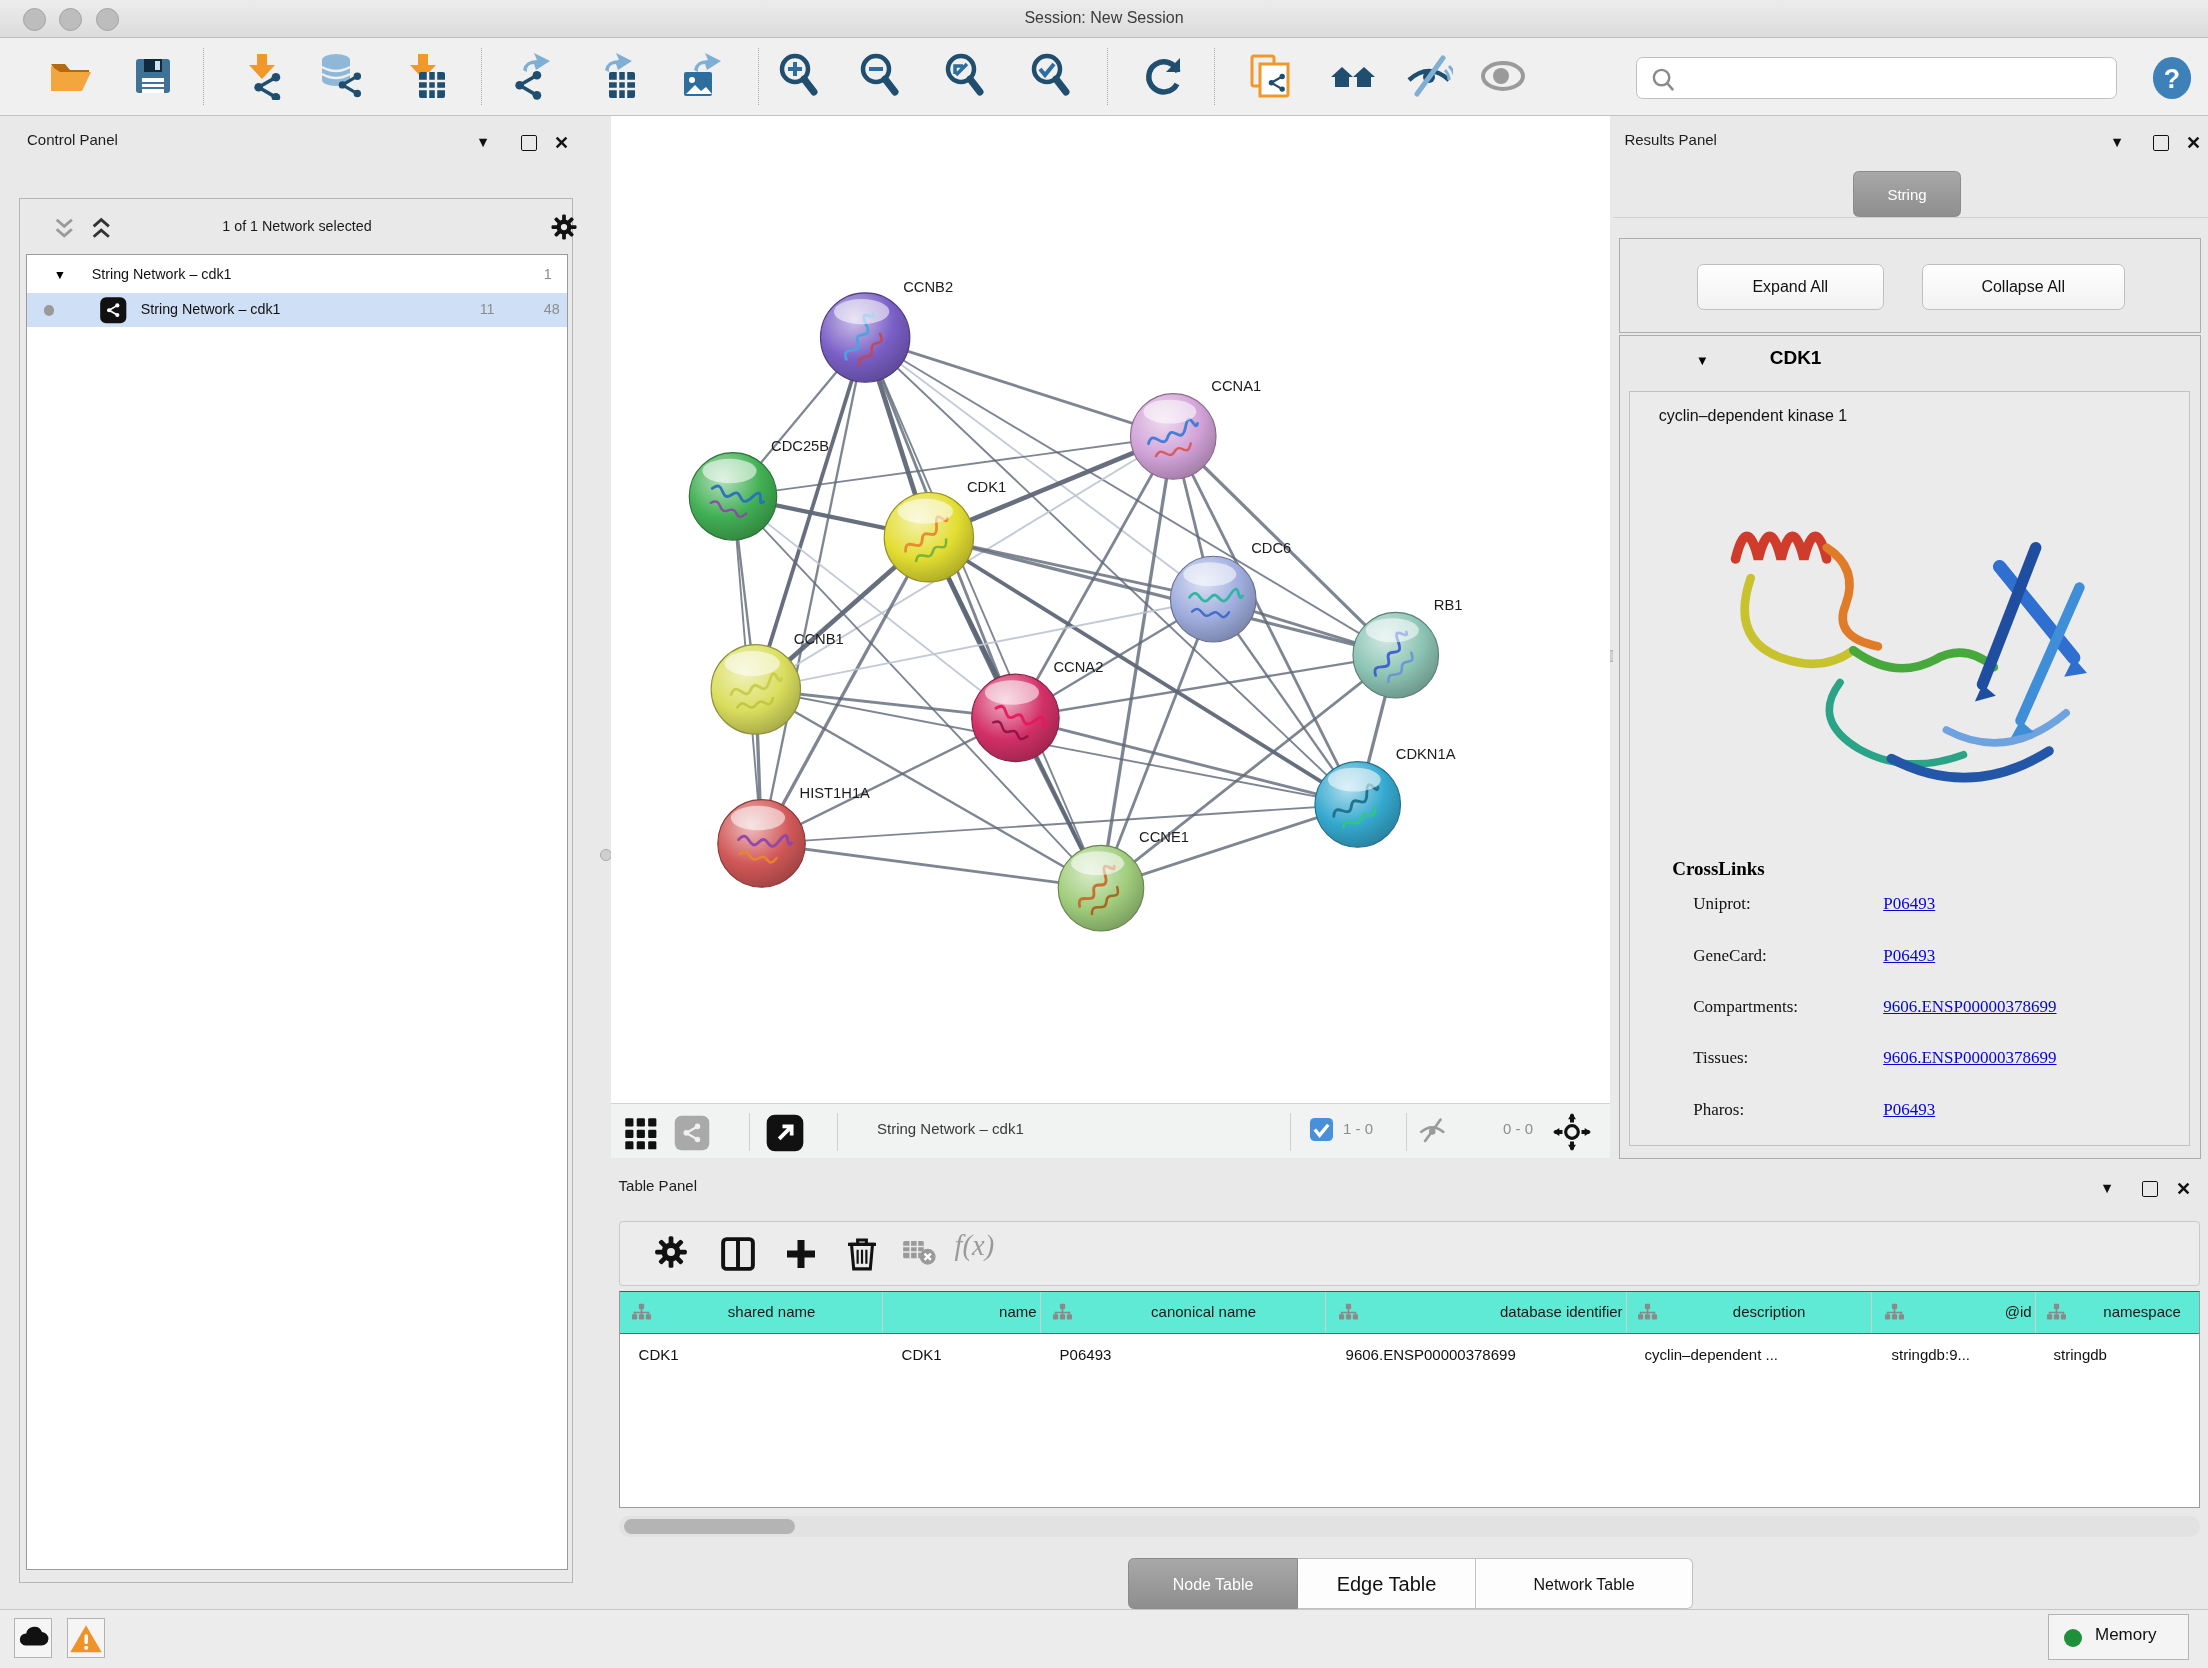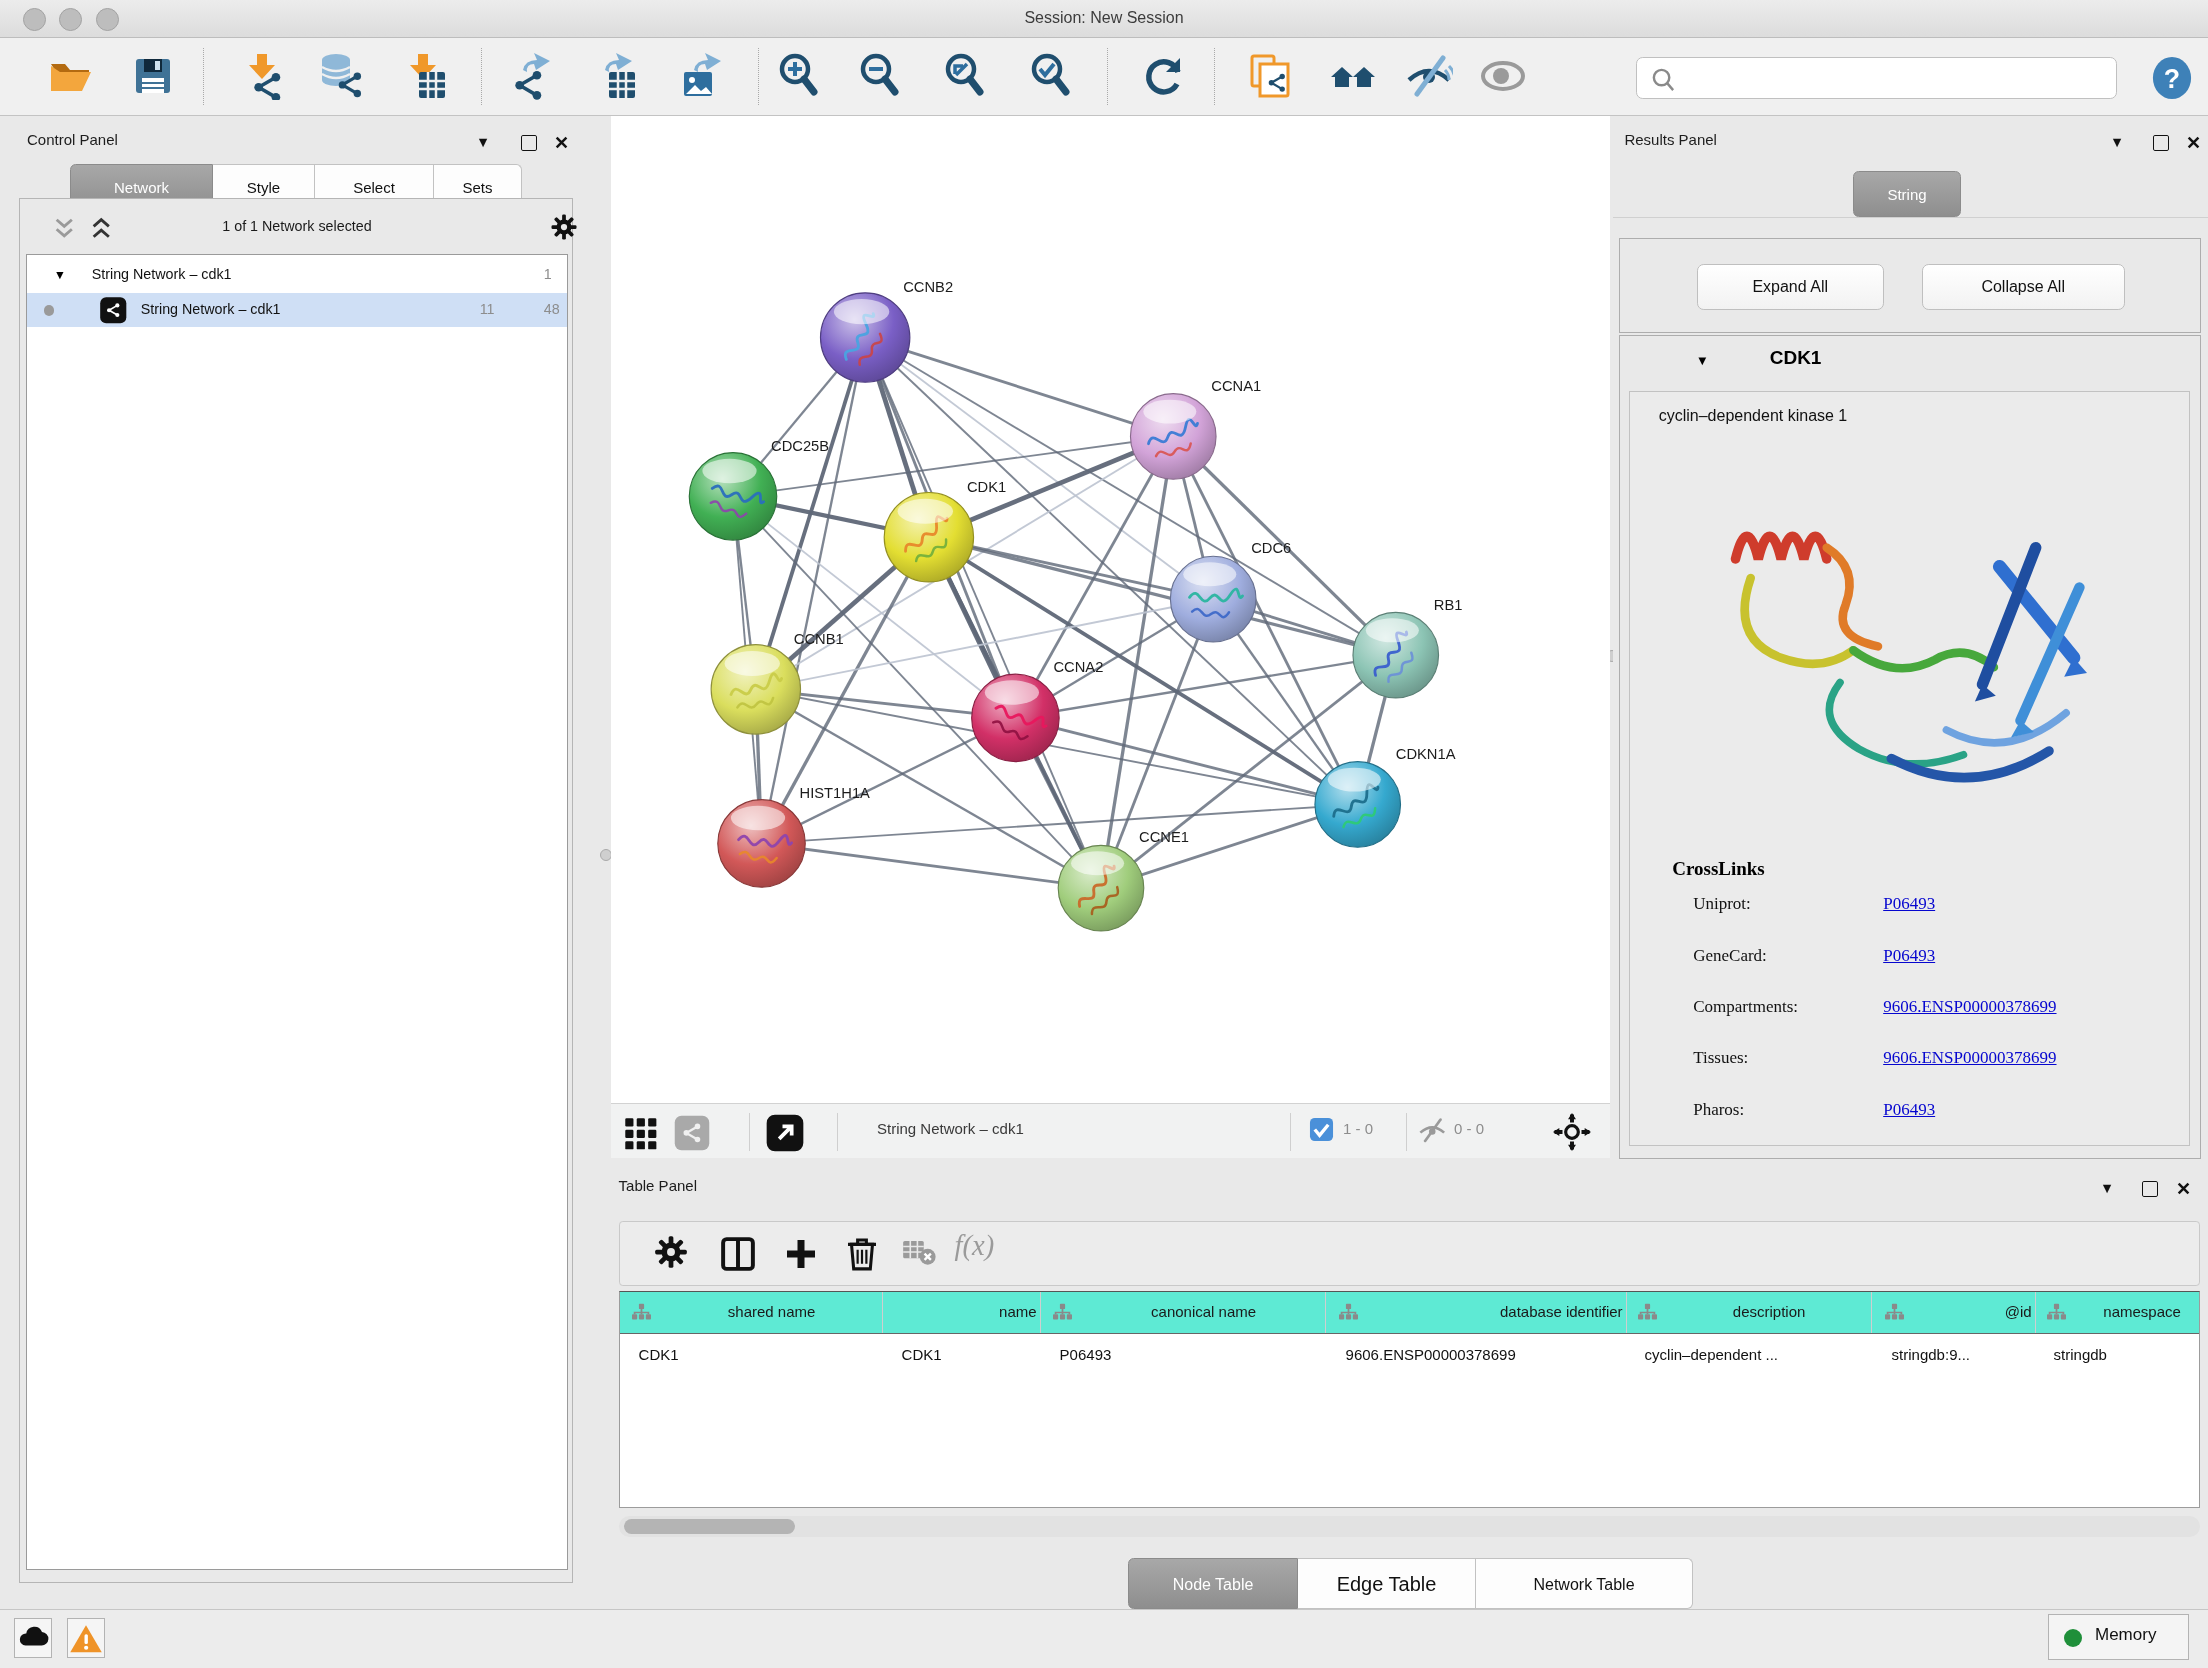--- a/index.html
+++ b/index.html
@@ -233,26 +233,20 @@
         <text x="22" y="33" text-anchor="middle" font-size="28" font-weight="bold" fill="#fff">?</text>
       </svg>
   </div>
 </div>
 
 <div id="controlpanel" class="abs">
   <div class="panelheader abs" style="left:27px;top:15px">Control Panel</div>
   <div class="panelctl abs" style="left:476px;top:18px">▼</div>
   <div class="floatbox abs" style="left:521px;top:19px"></div>
   <div class="panelctl abs" style="left:554px;top:16px;font-weight:bold;font-size:18px">✕</div>
-  <div class="tabs abs" style="left:70px;top:48px" id="cp-tabs">
-      <div class="tab first active" style="width:143px">Network</div>
-      <div class="tab" style="width:102px">Style</div>
-      <div class="tab" style="width:119px">Select</div>
-      <div class="tab last" style="width:88px">Sets</div>
-    </div>
   <div id="cp-box" class="abs">
     <div id="cp-sub" class="abs">
       <span class="abs" style="left:30px;top:3.8px">
         <svg width="28.5" height="28.5" viewBox="0 0 30 30">
             <path d="M7 6l8 7 8-7M7 16l8 7 8-7" fill="none" stroke="#9a9a9a" stroke-width="3"></path>
           </svg></span>
       <span class="abs" style="left:67px;top:3.8px">
         <svg width="28.5" height="28.5" viewBox="0 0 30 30">
             <path d="M7 13l8-7 8 7M7 24l8-7 8 7" fill="none" stroke="#333" stroke-width="3"></path>
           </svg></span>
@@ -545,21 +539,21 @@
         <rect x="1" y="1" width="24" height="24" rx="5" fill="#4a90d9"></rect>
         <path d="M6 13l5 6 9-11" stroke="#fff" stroke-width="3.5" fill="none"></path>
       </svg></span>
   <span class="cfnum abs" style="left:732px">1 - 0</span>
   <div class="cfsep abs" style="left:795px"></div>
   <span class="abs" style="left:807px;top:12.4px" id="hiddenic"><svg width="28.5" height="28.5" viewBox="0 0 48 48">
         <path d="M4 28q20-18 40 0" fill="none" stroke="#9a9a9a" stroke-width="4.5"></path>
         <circle cx="24" cy="26" r="5.5" fill="#9a9a9a"></circle>
         <path d="M38 6L12 42" stroke="#9a9a9a" stroke-width="4.5" stroke-linecap="round"></path>
       </svg></span>
-  <span class="cfnum abs" style="left:843px">0 - 0</span>
+  <span class="cfnum abs" style="left:892px">0 - 0</span>
   <span class="abs" style="left:942px;top:8.6px;cursor:pointer" id="crossic"><svg width="38" height="38" viewBox="0 0 48 48">
         <circle cx="24" cy="24" r="8" fill="none" stroke="#111" stroke-width="4"></circle>
         <path d="M24 2v10M24 36v10M2 24h10M36 24h10" stroke="#111" stroke-width="5"></path>
         <path d="M24 0l-5 8h10zM24 48l-5-8h10zM0 24l8-5v10zM48 24l-8-5v10z" fill="#111"></path>
       </svg></span>
 </div>
 
 <div id="resultspanel" class="abs">
   <div class="panelheader abs" style="left:11.4px;top:15px">Results Panel</div>
   <div class="panelctl abs" style="left:497px;top:18px">▼</div>

